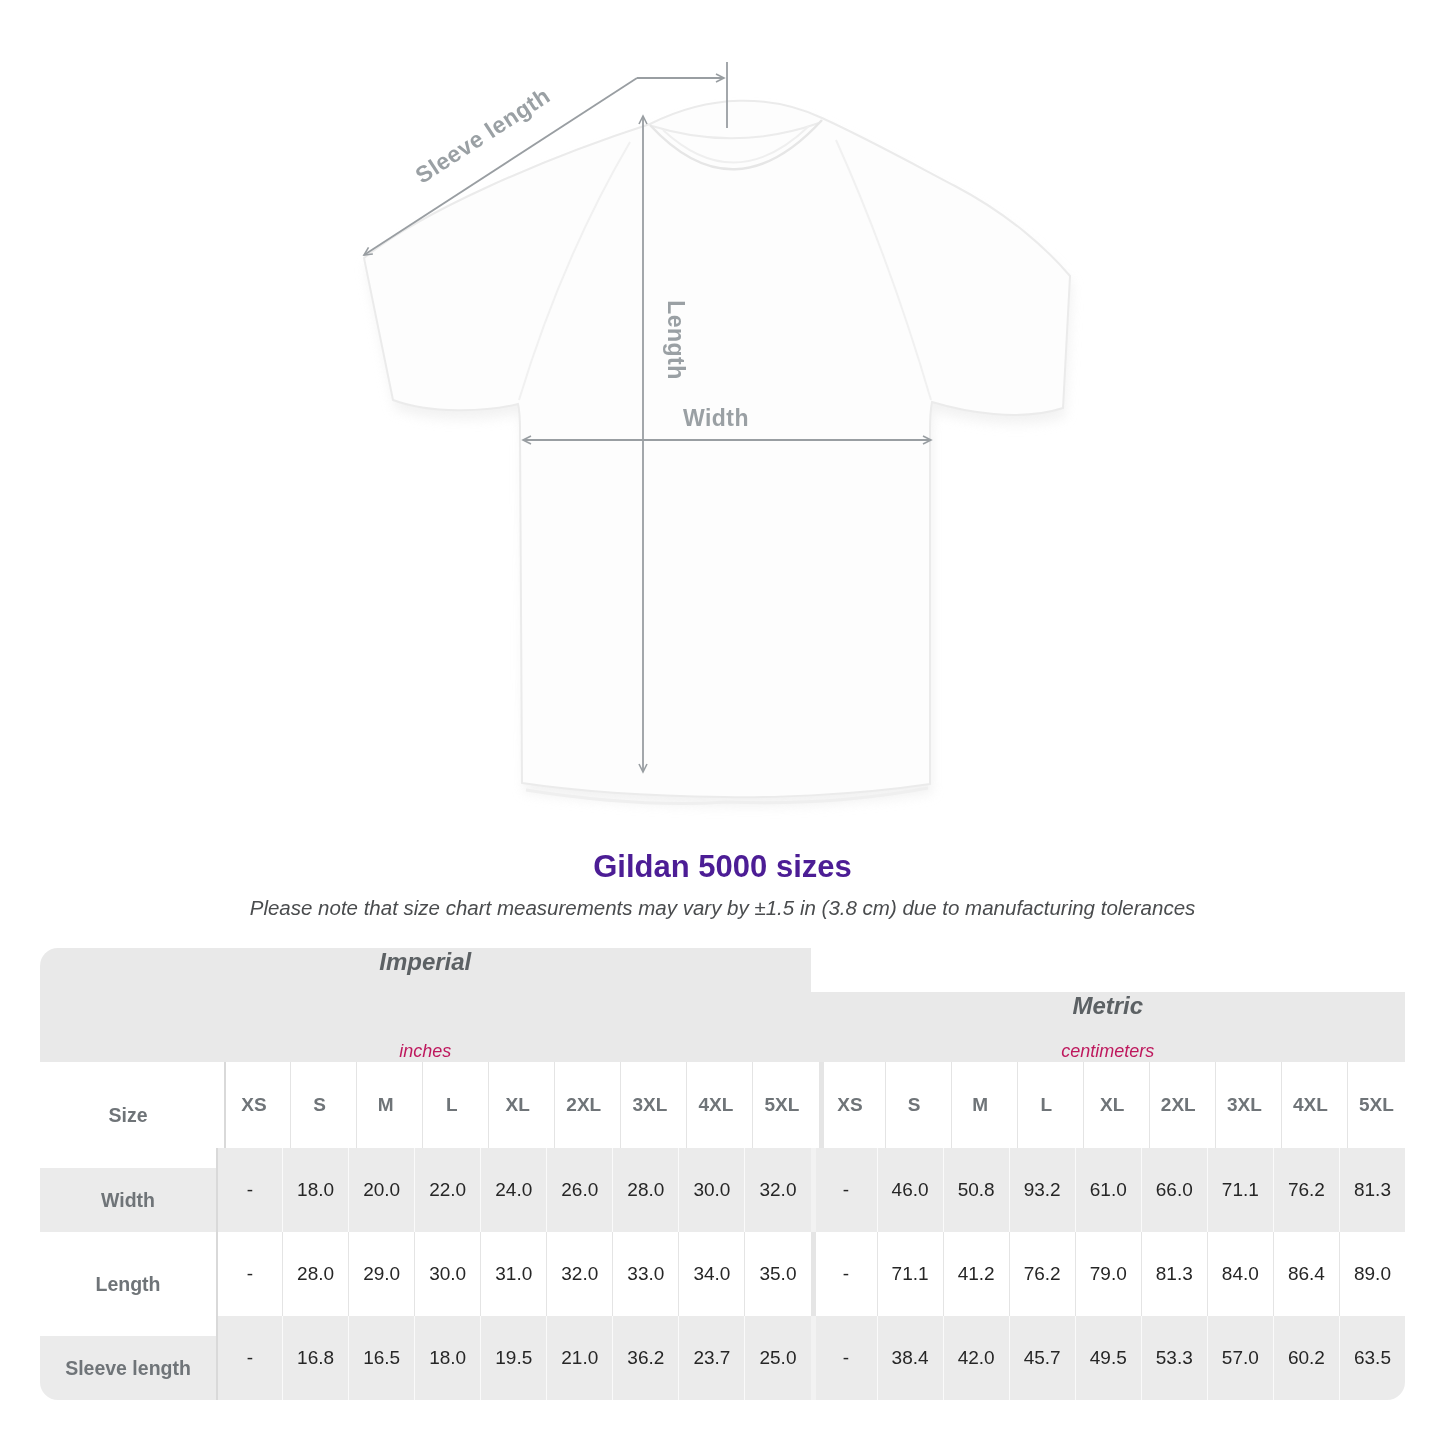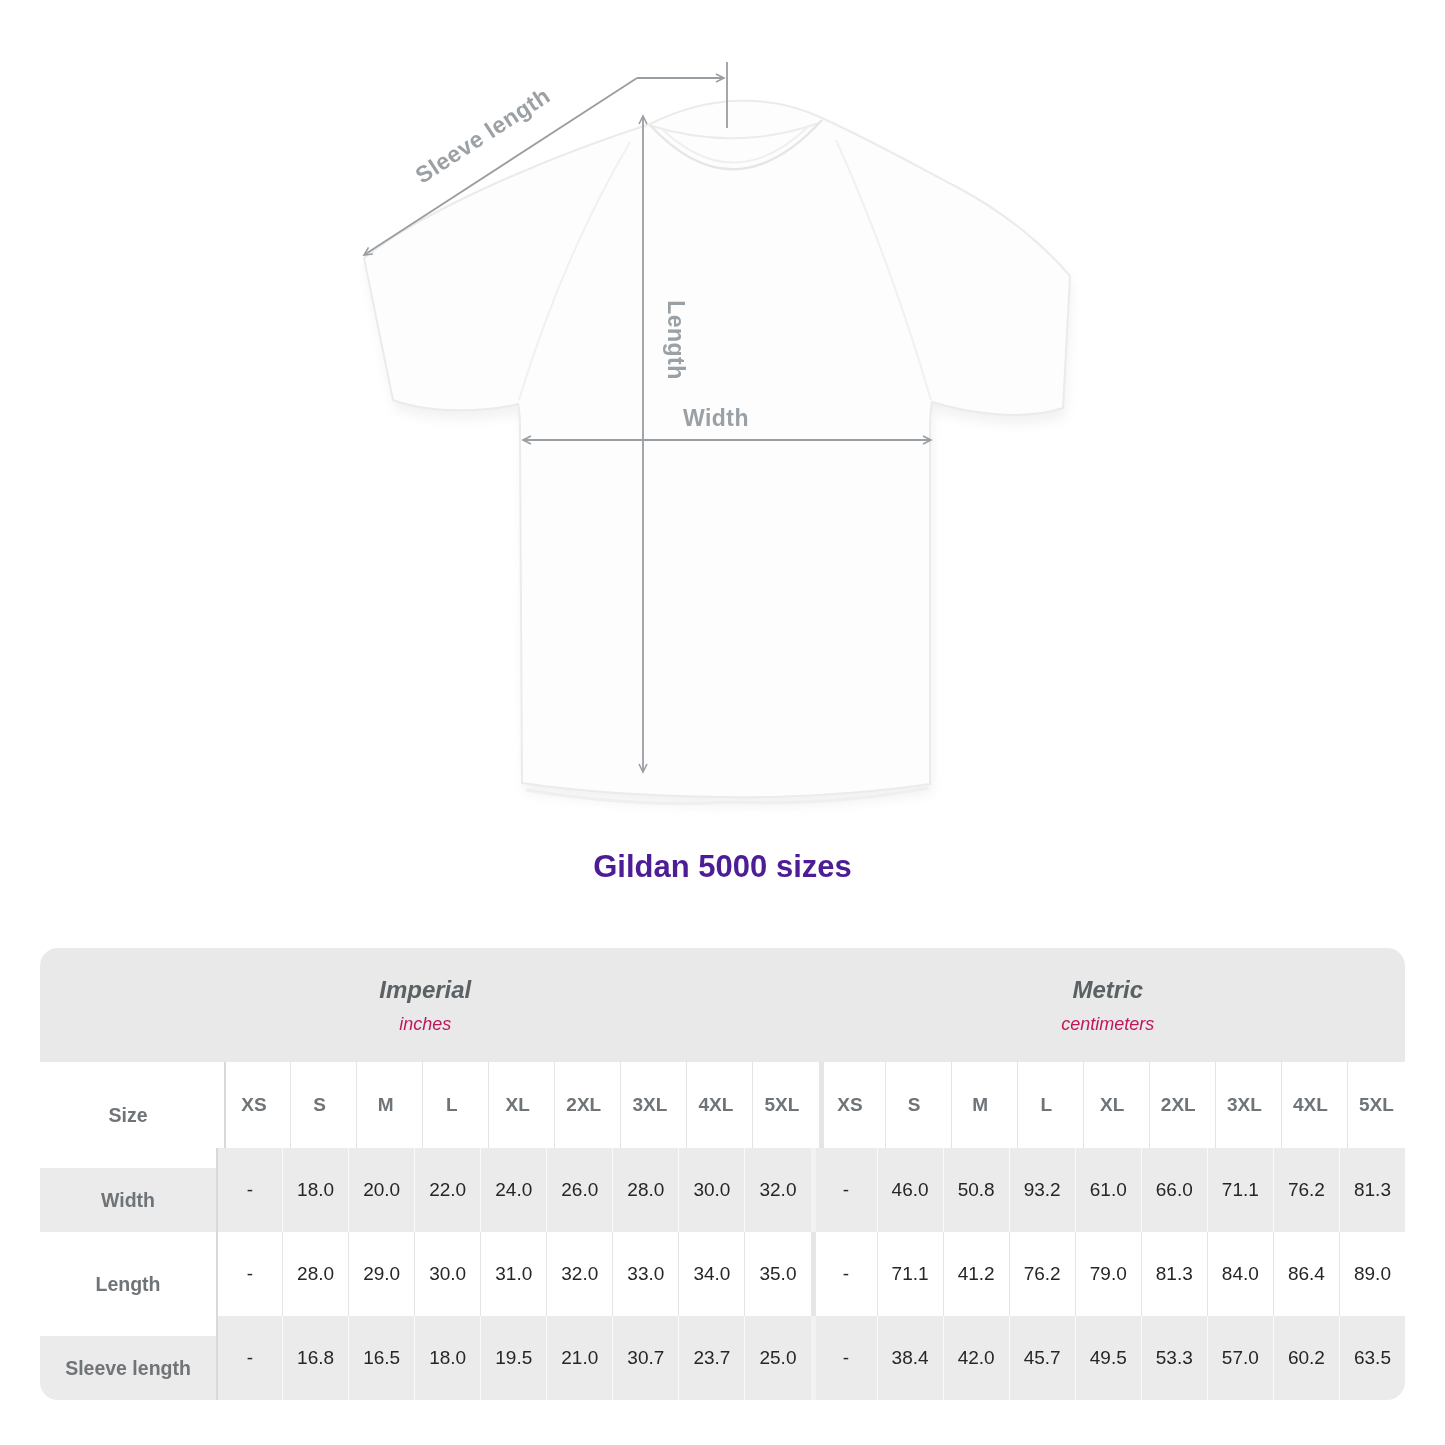--- a/index.html
+++ b/index.html
@@ -22,26 +22,26 @@
 
   .sizetable {
     position:absolute; left:40px; top:948px; width:1365px;
     display:grid;
     grid-template-columns:176px repeat(18, 1fr);
     grid-template-rows:114px 86px 84px 84px 84px;
     border-radius:18px; overflow:hidden; background:#ffffff;
   }
   .gh {
     background:#e9e9e9; display:flex; flex-direction:column;
-    align-items:center; justify-content:center; gap:10px;
+    align-items:center; justify-content:space-between; gap:10px;
   }
   .gh .g-label { font-size:24px; font-weight:bold; font-style:italic; color:#5c6164; }
   .gh .g-unit  { font-size:18px; font-style:italic; color:#be185d; }
   .span10 { grid-column:span 10; }
-  .span9  { grid-column:span 9; }
+  .span9  { grid-column:span 9;margin-top:44px; }
 
   .c {
     display:flex; align-items:center; justify-content:center;
     font-size:19px; color:#262626; background:#ffffff;
     border-left:1px solid #e4e4e4;
   }
   .nb { border-left:none; }
   .ch { font-weight:bold; color:#6f7478;margin-left:8px; }
   .rl { font-weight:bold; color:#6f7478; font-size:19.5px;margin-top:20px; }
   .alt { background:#ebebeb; border-left-color:rgba(255,255,255,0.75); }
@@ -98,20 +98,21 @@
     <text class="ann-label" x="487" y="142" text-anchor="middle" transform="rotate(-33 487 142)">Sleeve length</text>
 
     <line x1="643" y1="116" x2="643" y2="772" stroke="#999ea2" stroke-width="1.8" marker-start="url(#arrStart)" marker-end="url(#arrEnd)"></line>
     <text class="ann-label" x="668" y="340" text-anchor="middle" transform="rotate(90 668 340)">Length</text>
 
     <line x1="523" y1="440" x2="931" y2="440" stroke="#999ea2" stroke-width="1.8" marker-start="url(#arrStart)" marker-end="url(#arrEnd)"></line>
     <text class="ann-label" x="716" y="426" text-anchor="middle">Width</text>
   </svg>
 
   <div class="page-title">Gildan 5000 sizes</div>
+  <div class="page-subtitle">Please note that size chart measurements may vary by ±1.5 in (3.8 cm) due to manufacturing tolerances</div>
 
   <div class="sizetable">
 
     <div class="gh span10">
       <span class="g-label">Imperial</span>
       <span class="g-unit">inches</span>
     </div>
     <div class="gh span9">
       <span class="g-label">Metric</span>
       <span class="g-unit">centimeters</span>
@@ -177,21 +178,21 @@
     <div class="c">86.4</div>
     <div class="c">89.0</div>
 
     <div class="c rl alt nb">Sleeve length</div>
     <div class="c alt first">-</div>
     <div class="c alt">16.8</div>
     <div class="c alt">16.5</div>
     <div class="c alt">18.0</div>
     <div class="c alt">19.5</div>
     <div class="c alt">21.0</div>
-    <div class="c alt">30.7</div>
+    <div class="c alt">36.2</div>
     <div class="c alt">23.7</div>
     <div class="c alt">25.0</div>
     <div class="c alt thick">-</div>
     <div class="c alt">38.4</div>
     <div class="c alt">42.0</div>
     <div class="c alt">45.7</div>
     <div class="c alt">49.5</div>
     <div class="c alt">53.3</div>
     <div class="c alt">57.0</div>
     <div class="c alt">60.2</div>

